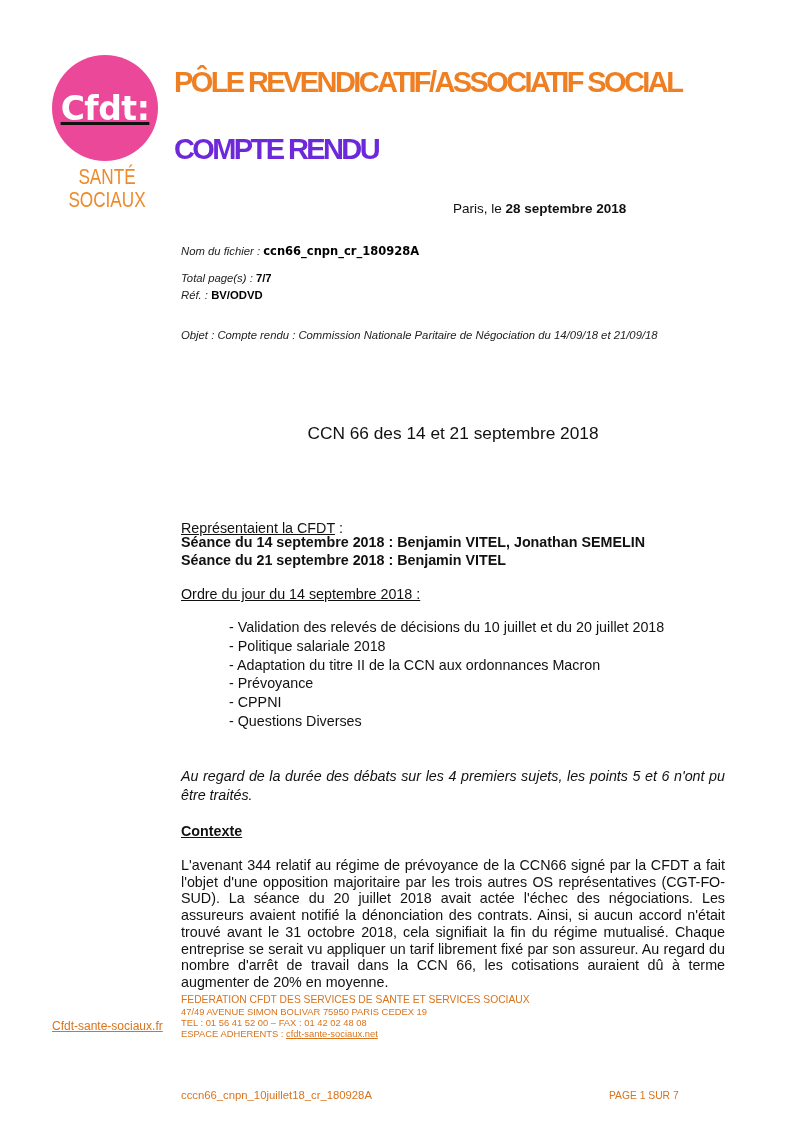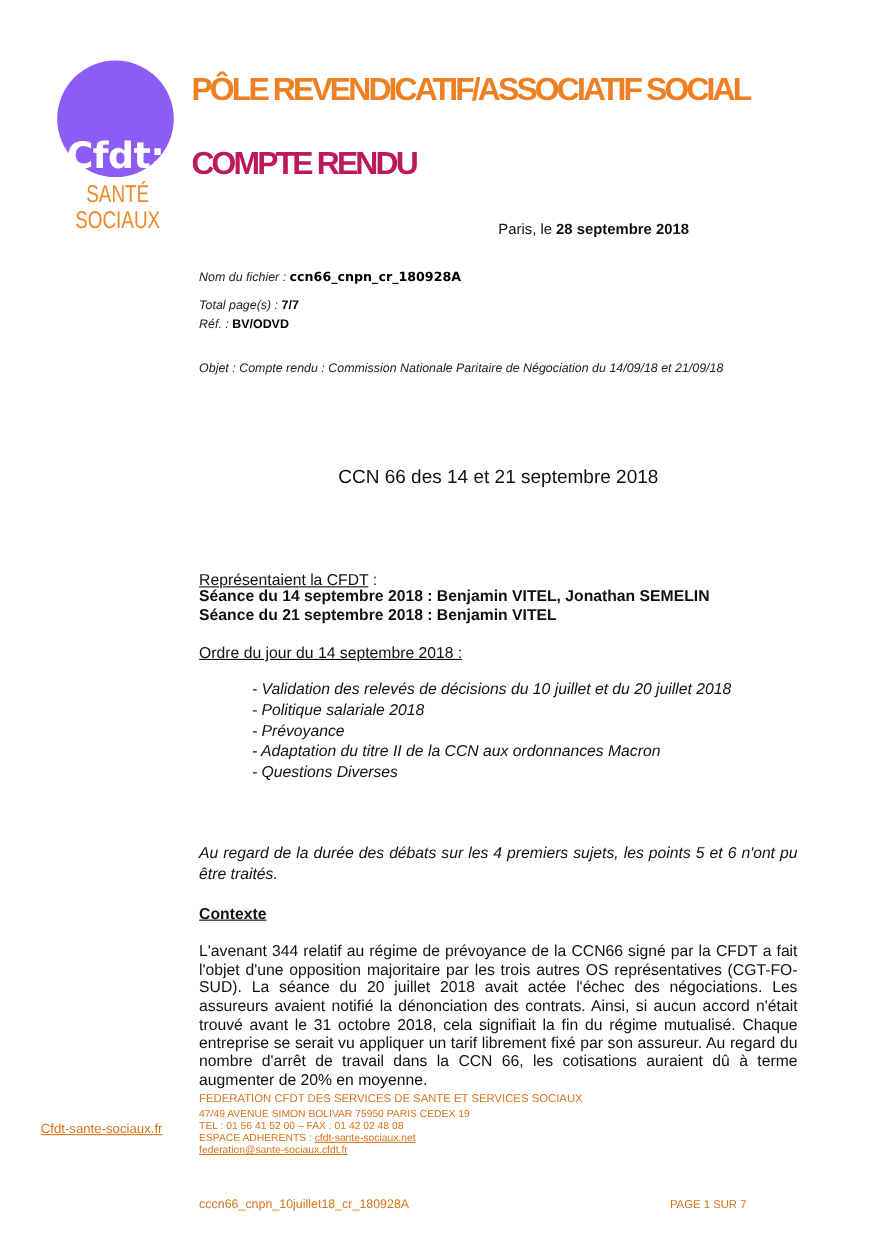--- a/index.html
+++ b/index.html
@@ -1,51 +1,51 @@
 <!DOCTYPE html>
 <html><head>
 <meta charset="utf-8">
 <style>
   html, body { margin: 0; padding: 0; background: #ffffff; }
   body { width: 800px; height: 1131px; position: relative; overflow: hidden;
          font-family: "Liberation Sans", sans-serif; color: #111; }
 
   
   .logo { position: absolute; left: 52px; top: 55px; width: 110px; }
-  .logo-circle { width: 106px; height: 106px; border-radius: 50%; background: #8b5cf6;
-                 display: flex; align-items: flex-end; justify-content: center; }
+  .logo-circle { width: 106px; height: 106px; border-radius: 50%; background: #ec4899;
+                 display: flex; align-items: center; justify-content: center; text-decoration: underline; }
   .logo-circle span { color: #fff; font-weight: bold; font-size: 33px; letter-spacing: -0.5px;
                       font-family: "DejaVu Sans", sans-serif; }
   .logo-sub { text-align: center; color: #ee8a2a; font-family: "Liberation Sans Narrow", "Liberation Sans", sans-serif;
               font-size: 22px; line-height: 23px; margin-top: 4px; transform: scaleX(0.78); transform-origin: center; font-weight: normal; }
 
   .pole-title { position: absolute; left: 174px; top: 66px; color: #ee7f22; font-weight: bold;
                 font-size: 29px; letter-spacing: -2.6px; white-space: nowrap; }
-  .cr-title { position: absolute; left: 174px; top: 133px; color: #be185d; font-weight: bold;
+  .cr-title { position: absolute; left: 174px; top: 133px; color: #6d28d9; font-weight: bold;
               font-size: 29px; letter-spacing: -2.6px; white-space: nowrap; }
 
   .date-line { position: absolute; left: 453px; top: 201px; font-size: 13.5px; }
   .date-line b { font-weight: bold; }
 
   .meta { position: absolute; left: 181px; font-size: 11.3px; font-style: italic; color: #222; }
   .meta b { font-style: normal; font-weight: bold; color: #000; }
   .meta .mono { font-family: "DejaVu Sans", sans-serif; font-size: 11.5px; }
 
   .main-title { position: absolute; left: 181px; width: 544px; top: 423px; text-align: center;
                 font-size: 17.3px; line-height: 21px; color: #111; }
 
   .body-text { position: absolute; left: 181px; width: 544px; font-size: 14.3px; line-height: 18.7px; }
   .u { text-decoration: underline; }
   .bold { font-weight: bold; }
   .italic { font-style: italic; }
   .justify { text-align: justify; text-align-last: left; }
 
-  .agenda { position: absolute; left: 229px; top: 618px; font-size: 14.3px; line-height: 18.8px; margin: 0; padding: 0; list-style: none; font-style: italic; }
+  .agenda { position: absolute; left: 229px; top: 618px; font-size: 14.3px; line-height: 18.8px; margin: 0; padding: 0; list-style: none; }
 
-  .footer-site { position: absolute; left: 37px; top: 1019px; font-size: 12px; color: #d9731c; text-decoration: underline; }
+  .footer-site { position: absolute; left: 52px; top: 1019px; font-size: 12px; color: #d9731c; text-decoration: underline; }
   .footer-org { position: absolute; left: 181px; top: 994px; color: #d9731c; font-size: 9.4px; line-height: 11px; }
   .footer-org .l1 { font-size: 10.3px; line-height: 12px; }
   .footer-org a { color: #d9731c; text-decoration: underline; }
   .footer-file { position: absolute; left: 181px; top: 1089px; font-size: 11.3px; color: #d9731c; }
   .footer-page { position: absolute; left: 609px; top: 1090px; font-size: 10.3px; color: #d9731c; }
 </style>
 </head>
 <body>
 
 <div class="logo">
@@ -83,33 +83,33 @@
 <div class="body-text" style="top:497px;margin-top:22px;">
   <span class="u">Représentaient la CFDT</span><span> :</span>
 </div>
 <div class="body-text bold" style="top:533px;">Séance du 14 septembre 2018 : Benjamin VITEL, Jonathan SEMELIN</div>
 <div class="body-text bold" style="top:551px;">Séance du 21 septembre 2018 : Benjamin VITEL</div>
 
 <div class="body-text u" style="top:585px;">Ordre du jour du 14 septembre 2018 :</div>
 <ul class="agenda">
   <li>- Validation des relevés de décisions du 10 juillet et du 20 juillet 2018</li>
   <li>- Politique salariale 2018</li>
+  <li>- Adaptation du titre II de la CCN aux ordonnances Macron</li>
   <li>- Prévoyance</li>
-  <li>- Adaptation du titre II de la CCN aux ordonnances Macron</li>
+  <li>- CPPNI</li>
   <li>- Questions Diverses</li>
 </ul>
 <div class="body-text italic justify" style="top:767px;">Au regard de la durée des débats sur les 4 premiers sujets, les points 5 et 6 n'ont pu être traités.</div>
 
 <div class="body-text bold u" style="top:822px;">Contexte</div>
 <div class="body-text justify" style="top:857px; line-height:16.7px;">L'avenant 344 relatif au régime de prévoyance de la CCN66 signé par la CFDT a fait l'objet d'une opposition majoritaire par les trois autres OS représentatives (CGT-FO-SUD). La séance du 20 juillet 2018 avait actée l'échec des négociations. Les assureurs avaient notifié la dénonciation des contrats. Ainsi, si aucun accord n'était trouvé avant le 31 octobre 2018, cela signifiait la fin du régime mutualisé. Chaque entreprise se serait vu appliquer un tarif librement fixé par son assureur. Au regard du nombre d'arrêt de travail dans la CCN 66, les cotisations auraient dû à terme augmenter de 20% en moyenne.</div>
 
 <a class="footer-site">Cfdt-sante-sociaux.fr</a>
 <div class="footer-org">
   <div class="l1">FEDERATION CFDT DES SERVICES DE SANTE ET SERVICES SOCIAUX</div>
   <div>47/49 AVENUE SIMON BOLIVAR 75950 PARIS CEDEX 19</div>
   <div>TEL : 01 56 41 52 00 – FAX : 01 42 02 48 08</div>
   <div>
     <span>ESPACE ADHERENTS : </span><a>cfdt-sante-sociaux.net</a>
   </div>
-  <div><a>federation@sante-sociaux.cfdt.fr</a></div>
 </div>
 <div class="footer-file">cccn66_cnpn_10juillet18_cr_180928A</div>
 <div class="footer-page">PAGE 1 SUR 7</div>
 
 </body></html>

